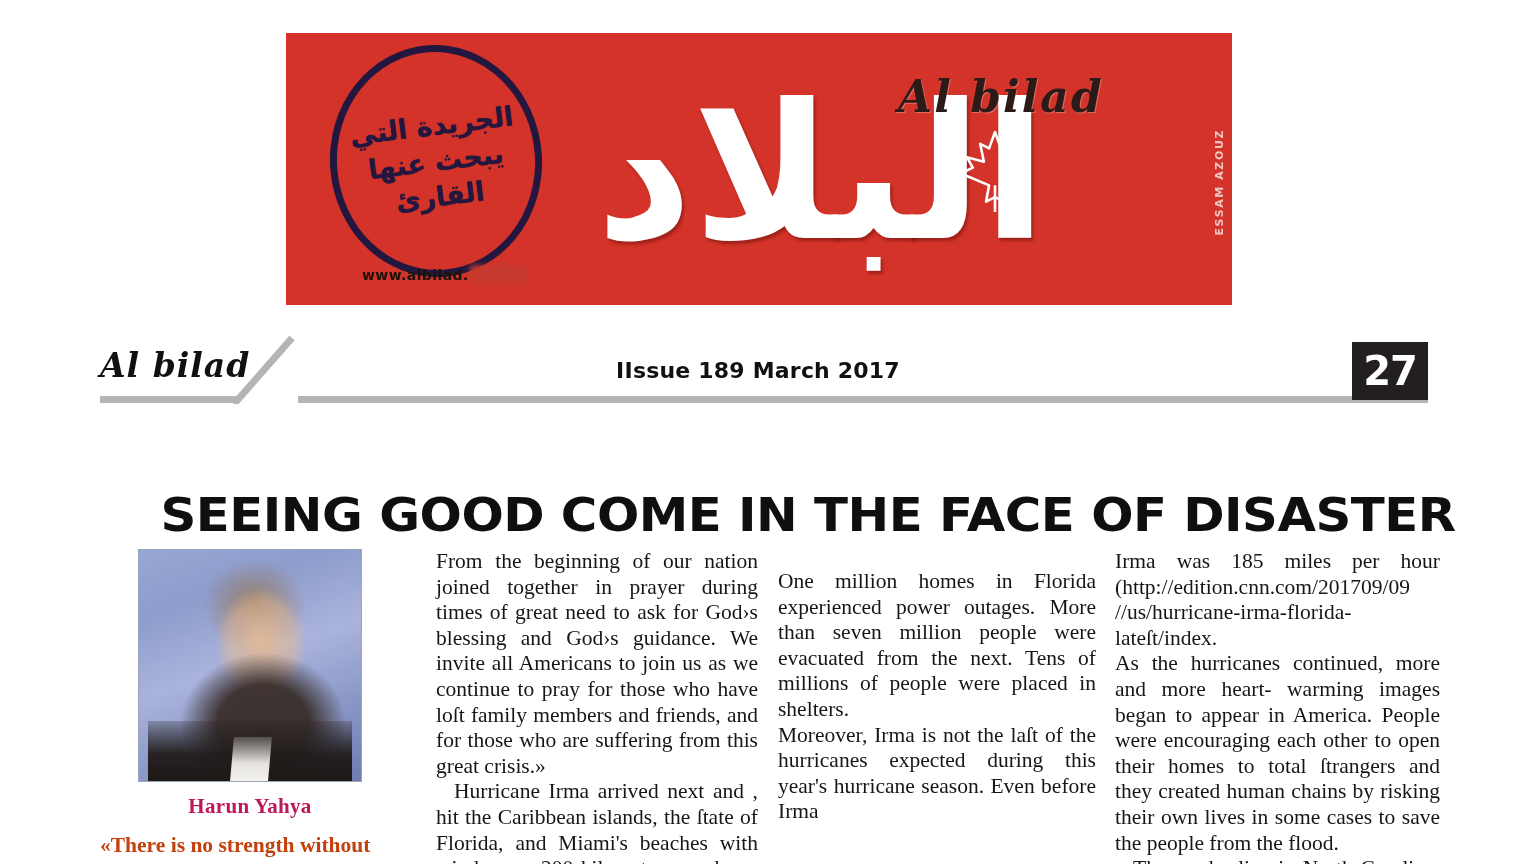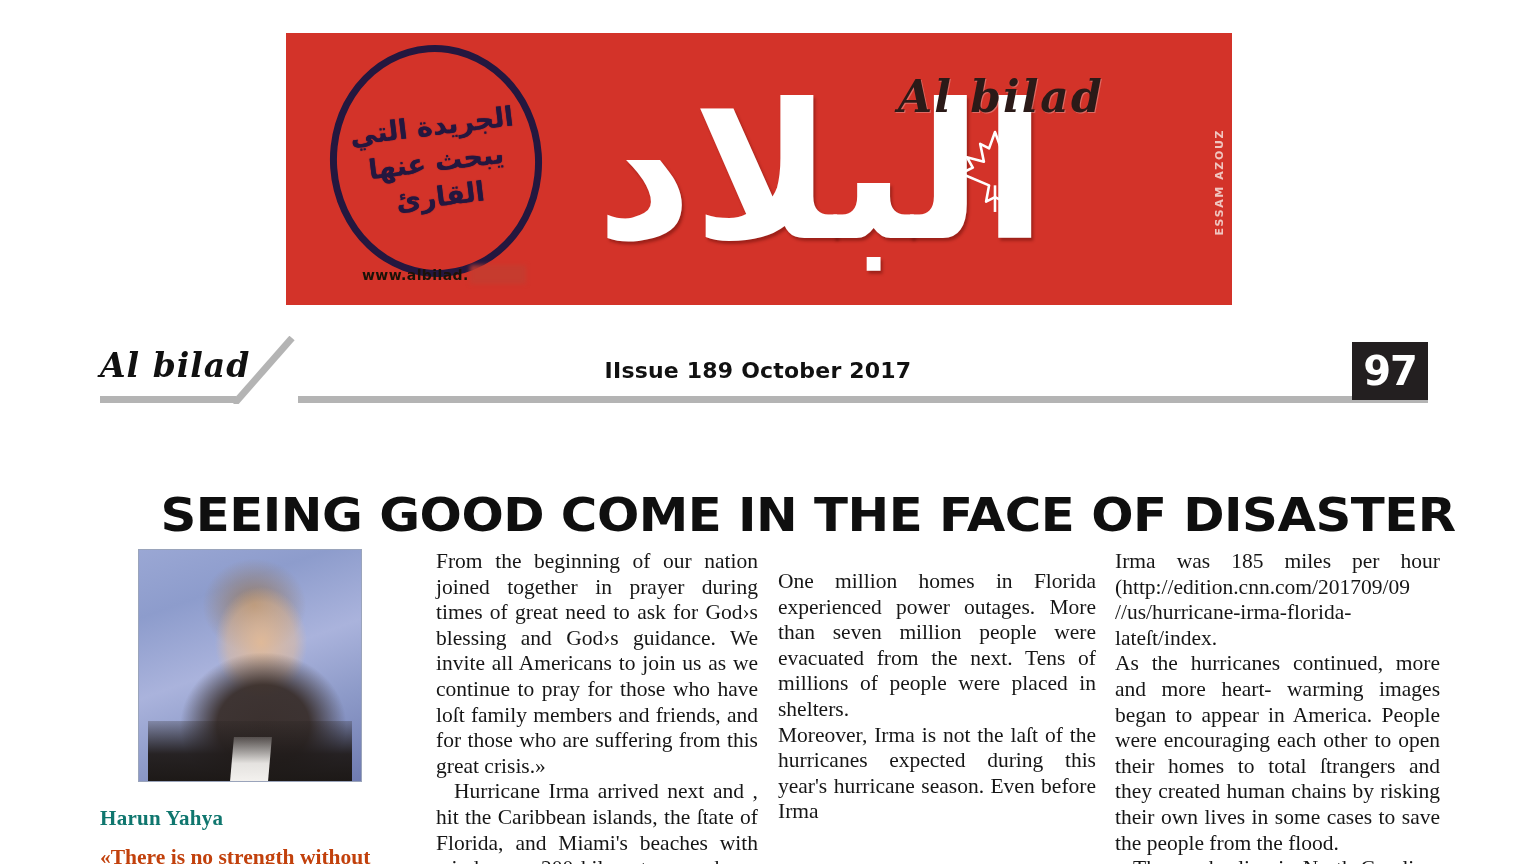--- a/index.html
+++ b/index.html
@@ -277,26 +277,26 @@
   #author-photo-collar {
     position: absolute;
     left: 42%;
     bottom: 0;
     width: 17%;
     height: 19%;
     background: linear-gradient(180deg, rgba(245,243,240,.2) 0%, rgba(245,243,240,.92) 60%, #f3f1ee 100%);
     transform: skewX(-5deg);
   }
   #author-caption {
-    margin-top: 24px;
-    text-align: left;
+    margin-top: 12px;
+    text-align: center;
     font-family: "Liberation Serif", serif;
     font-size: 21px;
     font-weight: bold;
-    color: #0f766e;
+    color: #be185d;
     letter-spacing: .3px;
   }
   #pull-quote {
     margin-top: 12px;
     font-family: "Liberation Serif", serif;
     font-size: 21.5px;
     line-height: 26px;
     font-weight: bold;
     color: #c2410c;
     text-align: justify;
@@ -334,24 +334,24 @@
 <div id="header-strip">
   <div id="header-logo">Al bilad</div>
   <div id="header-rule-left"></div>
 
   <svg id="header-slash" viewBox="0 0 66 68">
     <path d="M2 68 L60 2" stroke="#b4b4b4" stroke-width="7" fill="none"></path>
   </svg>
 
   <div id="header-rule-right"></div>
 
-  <div id="issue-line">IIssue 189 October  2017</div>
+  <div id="issue-line">IIssue 189 March  2017</div>
 
   <div id="page-number-box">
-    <span id="page-number-value">97</span>
+    <span id="page-number-value">27</span>
   </div>
 </div>
 
 <h1 id="headline">SEEING GOOD COME IN THE FACE OF DISASTER</h1>
 
 <div id="article-body">
 
   <div class="column" id="column-photo">
     <div id="author-photo">
       <div id="author-photo-shoulders"></div>

